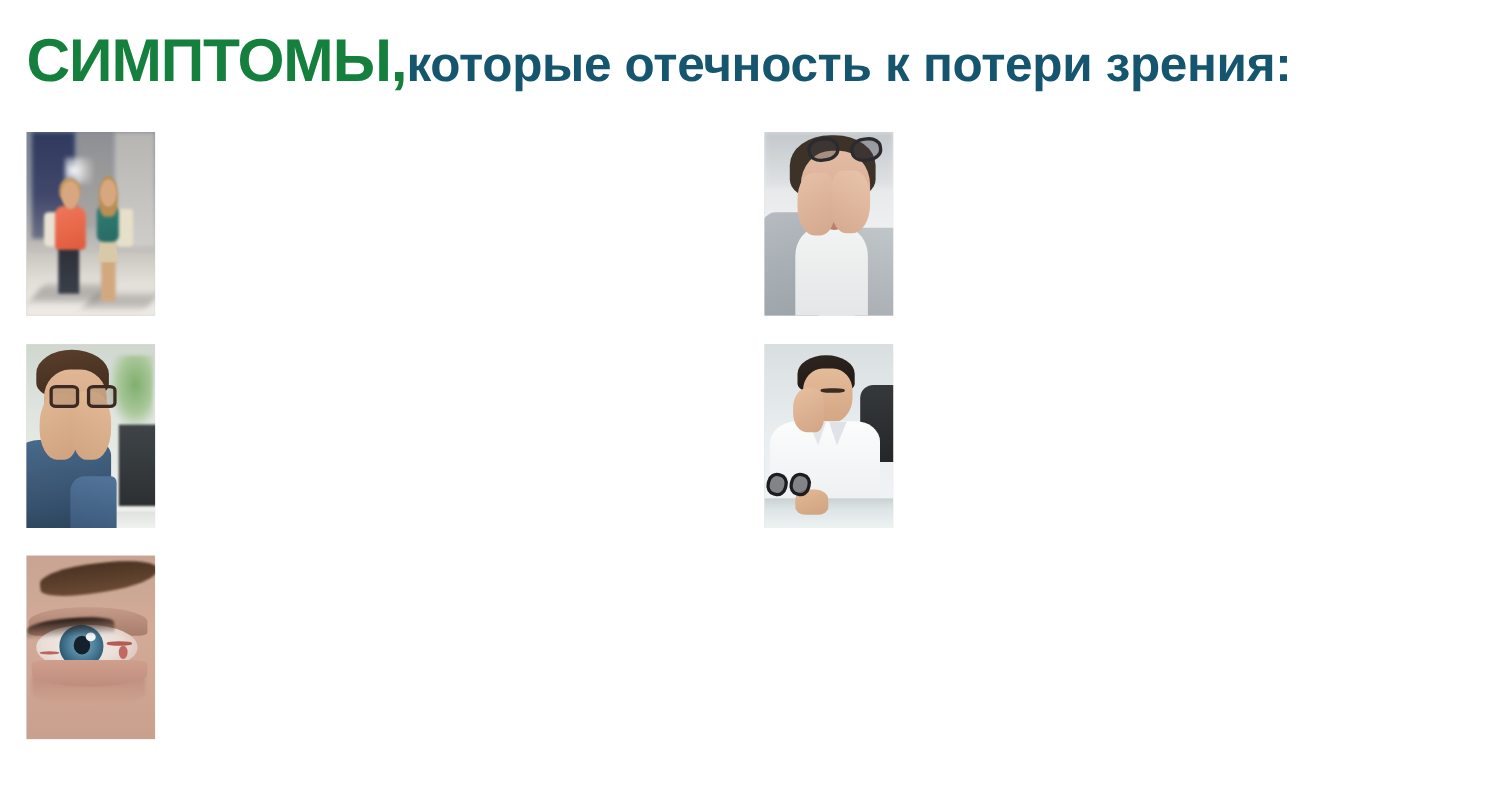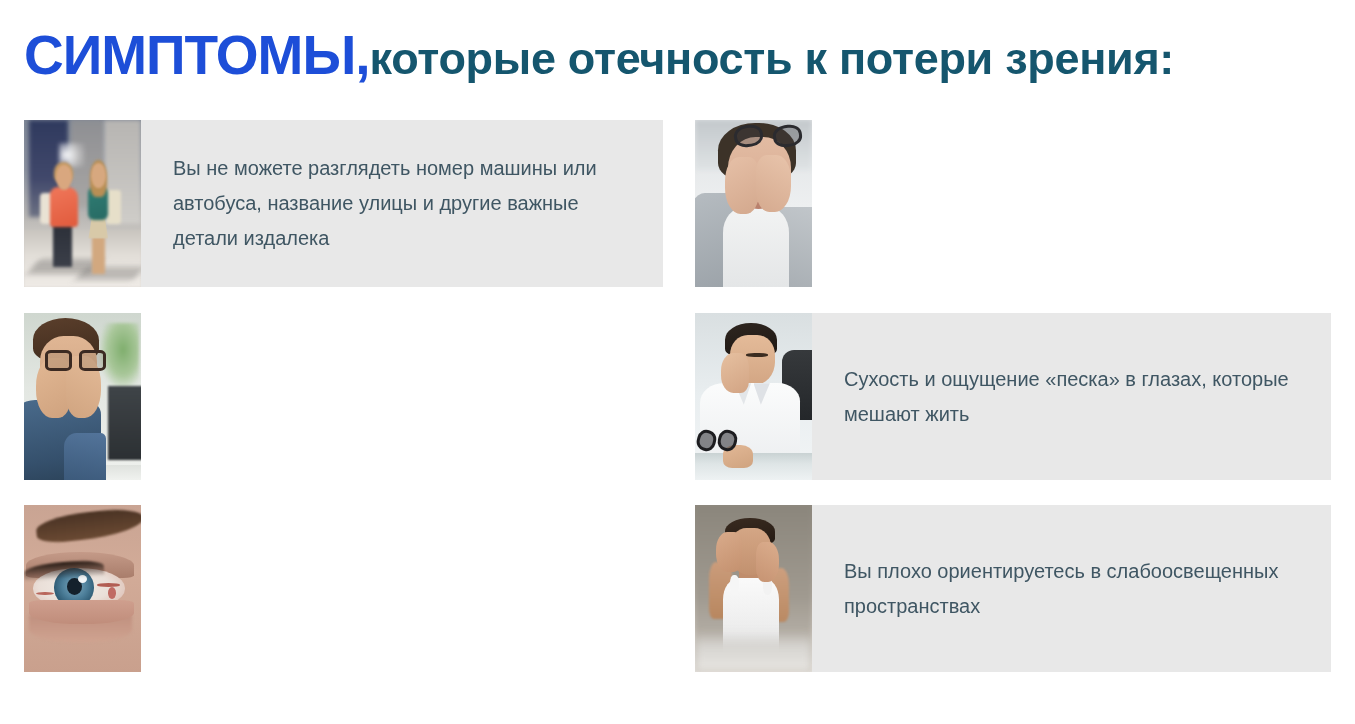--- a/index.html
+++ b/index.html
@@ -26,21 +26,21 @@
     left: 24px;
     top: 24px;
     width: 1310px;
     height: 62px;
     white-space: nowrap;
     line-height: 62px;
     font-weight: 700;
     letter-spacing: -0.5px;
   }
   .headline .hl-red {
-    color: #1d4ed8;
+    color: #15803d;
     font-size: 55px;
     font-weight: 700;
     letter-spacing: -1px;
   }
   .headline .hl-teal {
     color: #15566E;
     font-size: 45px;
     font-weight: 700;
     letter-spacing: -0.3px;
   }
@@ -537,23 +537,20 @@
           <div class="w1-hair"></div>
             <div class="w1-head"></div>
           <div class="w2-bag"></div>
             <div class="w2-legs"></div>
             <div class="w2-skirt"></div>
           <div class="w2-body"></div>
             <div class="w2-hair"></div>
             <div class="w2-head"></div>
         </div>
       </div>
-      <div class="body">
-        <p>Вы не можете разглядеть номер машины или автобуса, название улицы и другие важные детали издалека</p>
-      </div>
     </div>
 
     <div class="card col-right row-1">
       <div class="photo">
         <div class="ph ph-woman">
           <div class="bg-band"></div>
           <div class="jacket-l"></div>
             <div class="jacket-r"></div>
             <div class="shirt"></div>
           <div class="hair"></div>
@@ -601,23 +598,20 @@
             <div class="collar-r"></div>
           <div class="hand"></div>
           <div class="desk"></div>
           <div class="hand-low"></div>
           <div class="glasses-desk">
               <span class="lens l"></span>
               <span class="lens r"></span>
             </div>
         </div>
       </div>
-      <div class="body">
-        <p>Сухость и ощущение «песка» в глазах, которые мешают жить</p>
-      </div>
     </div>
 
     <div class="card col-left row-3">
       <div class="photo">
         <div class="ph ph-eye">
           <div class="brow"></div>
           <div class="bag"></div>
           <div class="lid-upper"></div>
           <div class="sclera"></div>
           <div class="vein1"></div>
@@ -625,36 +619,15 @@
           <div class="caruncle"></div>
           <div class="iris"></div>
             <div class="pupil"></div>
             <div class="glint"></div>
           <div class="lashes"></div>
           <div class="lid-lower"></div>
         </div>
       </div>
     </div>
 
-    <div class="card col-right row-3">
-      <div class="photo">
-        <div class="ph ph-tank">
-          <div class="wall"></div>
-          <div class="arm-l"></div>
-            <div class="arm-r"></div>
-          <div class="neck"></div>
-          <div class="tank"></div>
-          <div class="strap-l"></div>
-            <div class="strap-r"></div>
-          <div class="hair"></div>
-            <div class="face"></div>
-          <div class="hand-l"></div>
-            <div class="hand-r"></div>
-          <div class="fg-blur"></div>
-        </div>
-      </div>
-      <div class="body">
-        <p>Вы плохо ориентируетесь в слабоосвещенных пространствах</p>
-      </div>
-    </div>
 
   </div>
 </div>
 
 </body></html>

